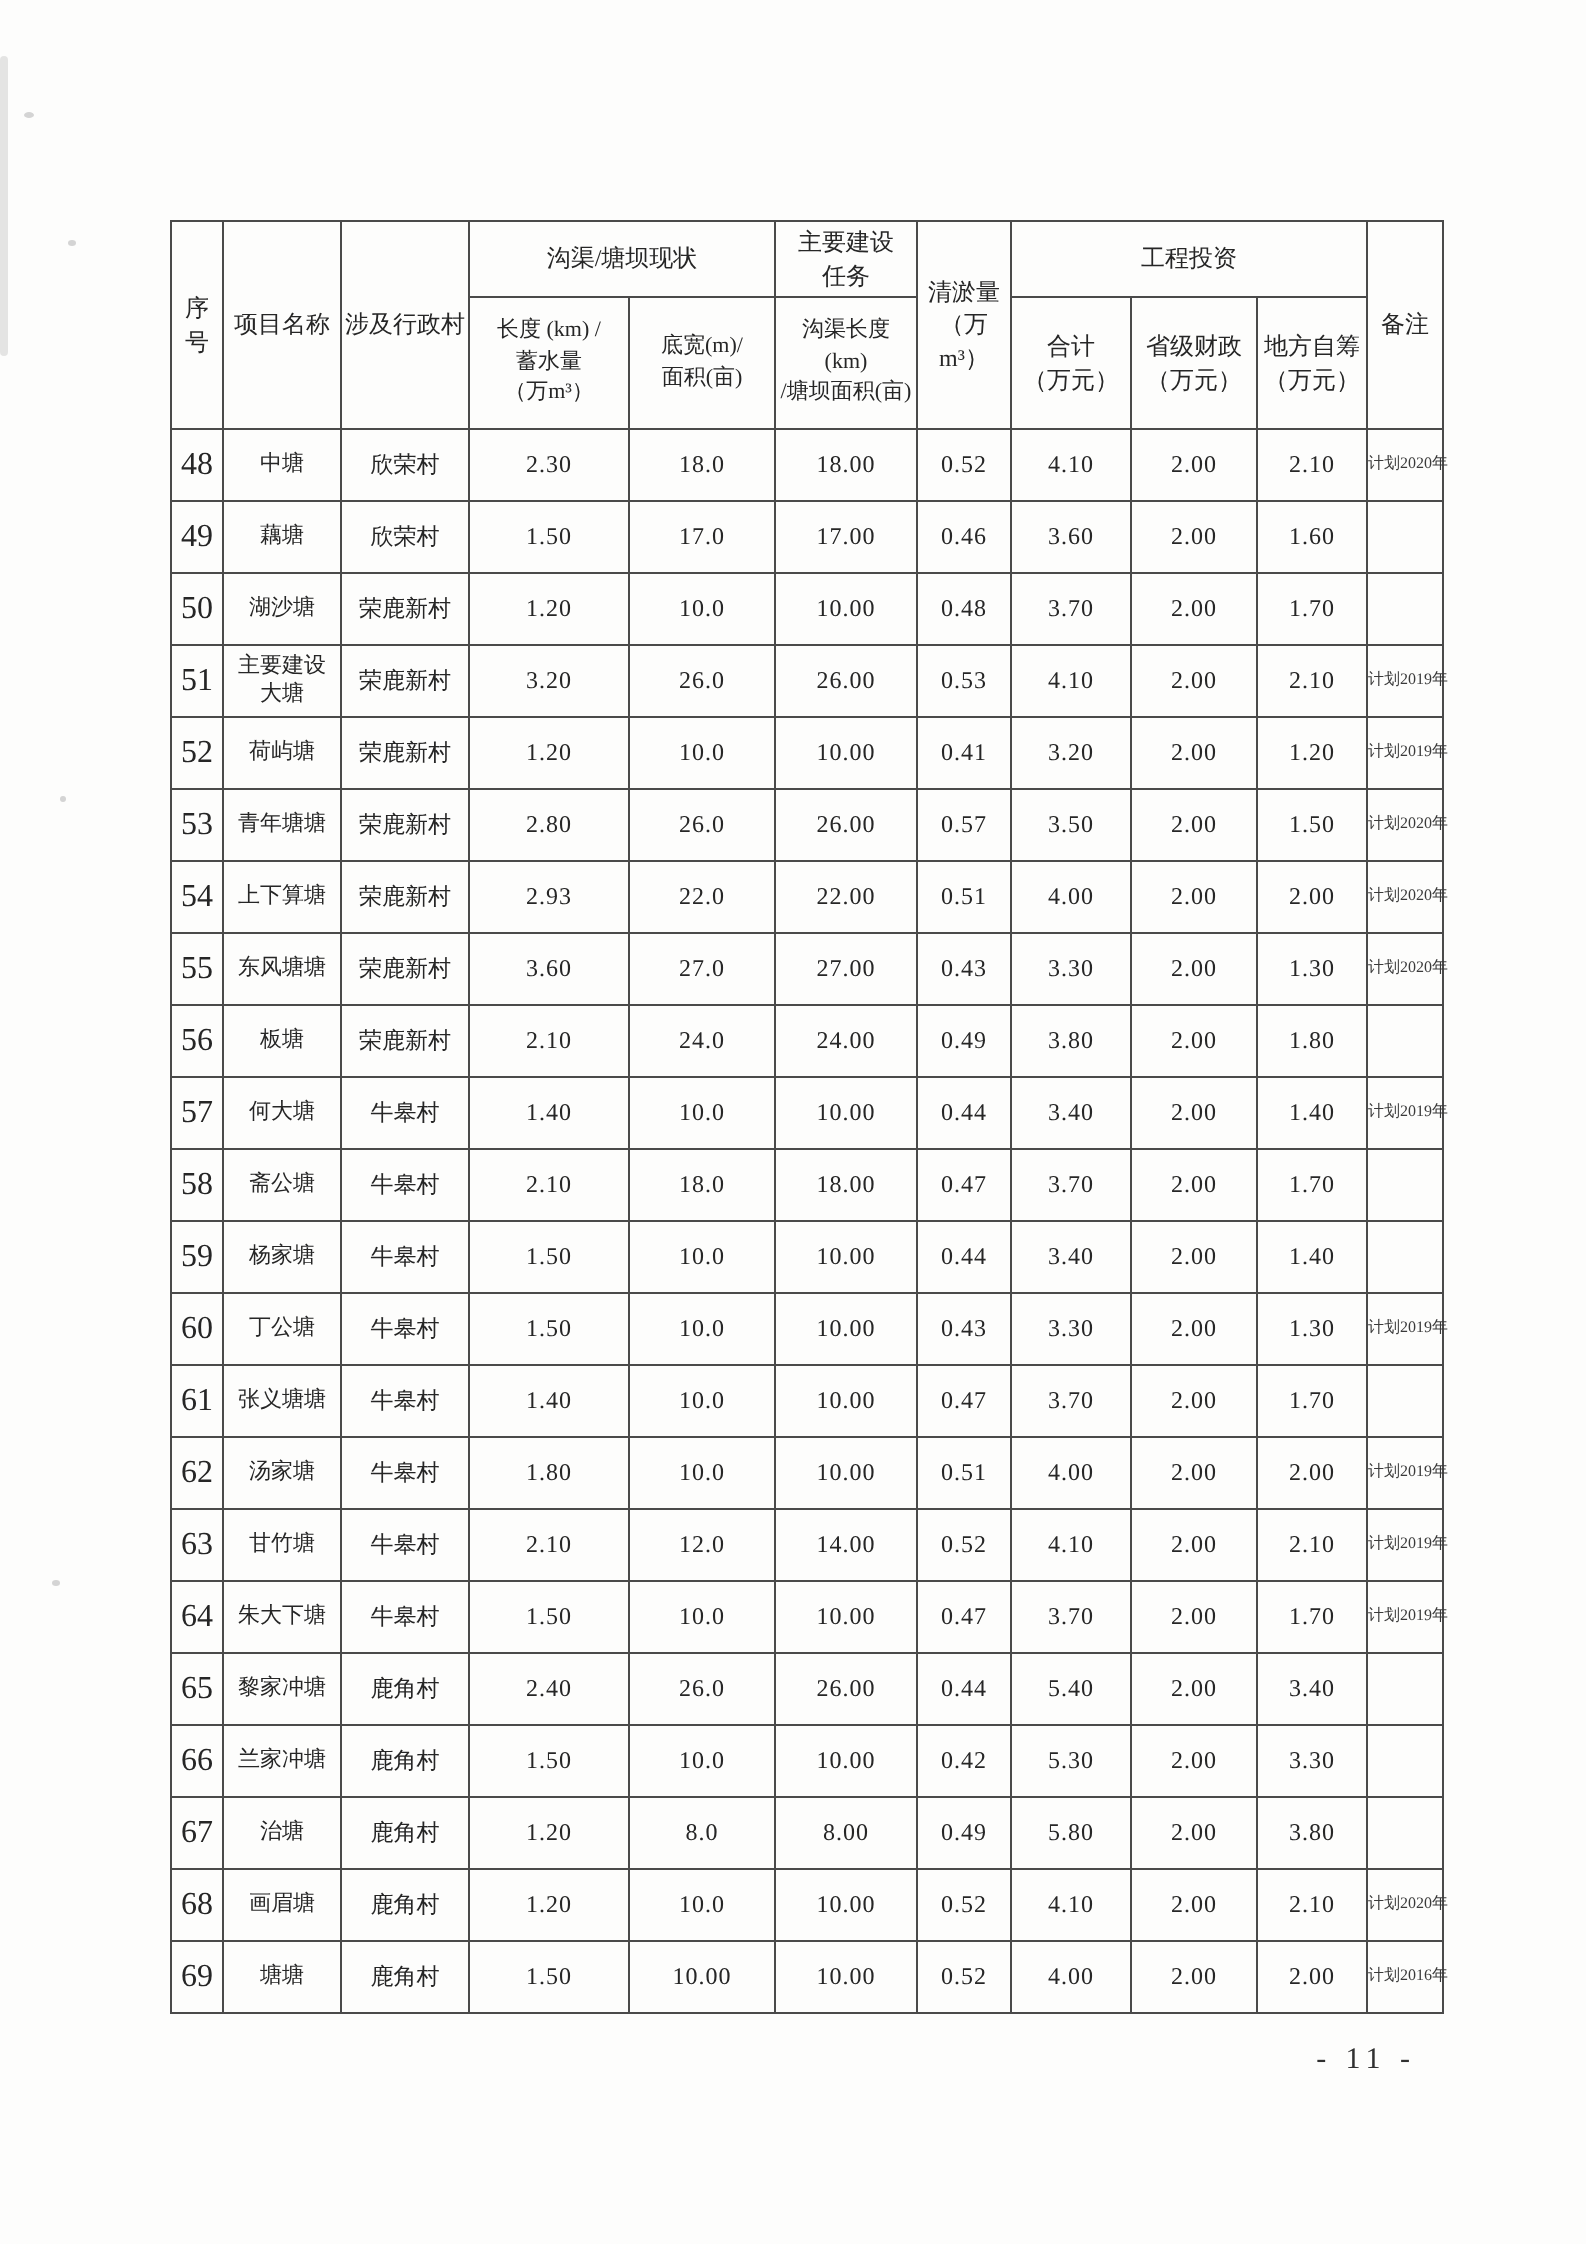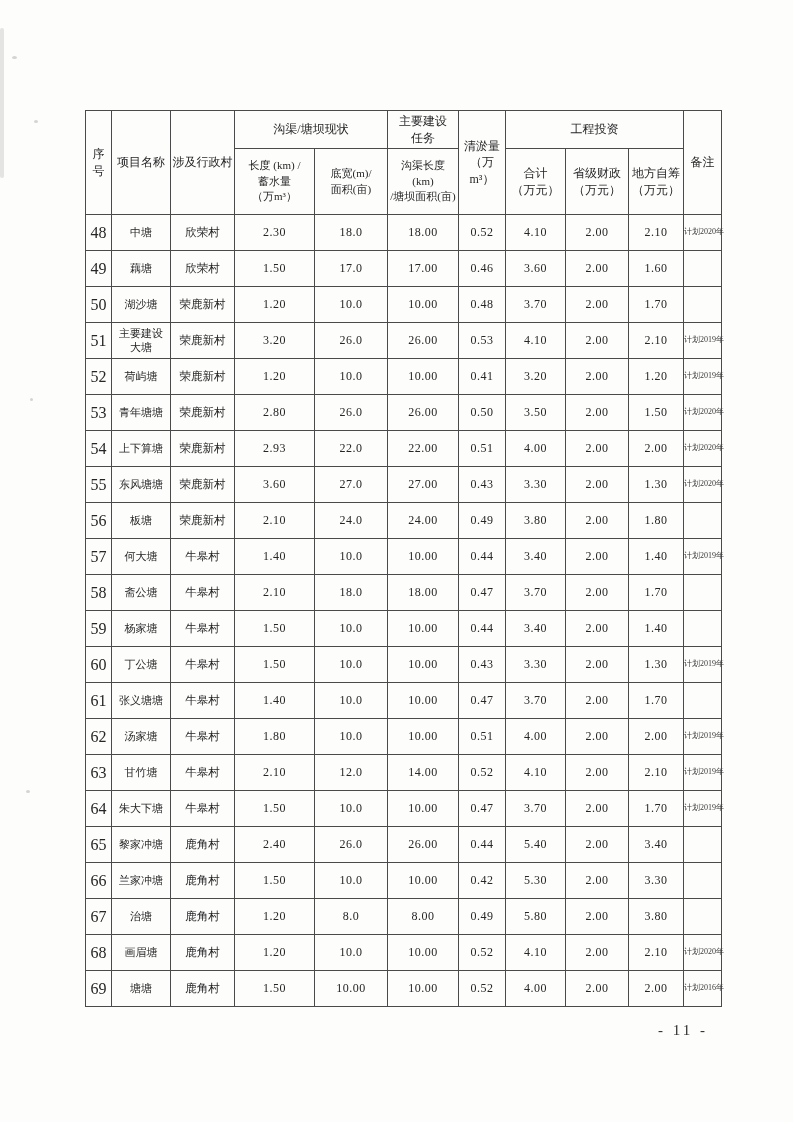--- a/index.html
+++ b/index.html
@@ -165,21 +165,21 @@
       <td class="num">1.20</td>
       <td class="note">计划2019年</td>
     </tr>
         <tr class="drow">
       <td class="seq">53</td>
       <td class="name">青年塘塘</td>
       <td class="vil">荣鹿新村</td>
       <td class="num">2.80</td>
       <td class="num">26.0</td>
       <td class="num">26.00</td>
-      <td class="num">0.50</td>
+      <td class="num">0.57</td>
       <td class="num">3.50</td>
       <td class="num">2.00</td>
       <td class="num">1.50</td>
       <td class="note">计划2020年</td>
     </tr>
         <tr class="drow">
       <td class="seq">54</td>
       <td class="name">上下算塘</td>
       <td class="vil">荣鹿新村</td>
       <td class="num">2.93</td>

